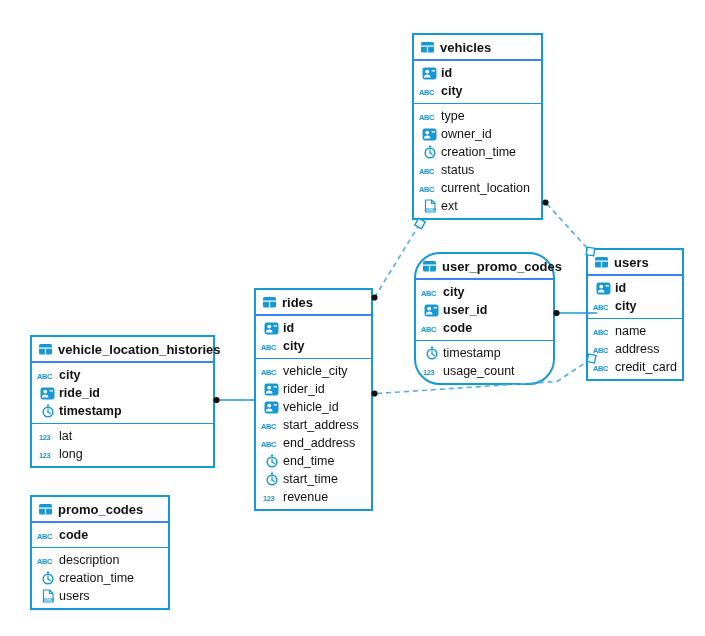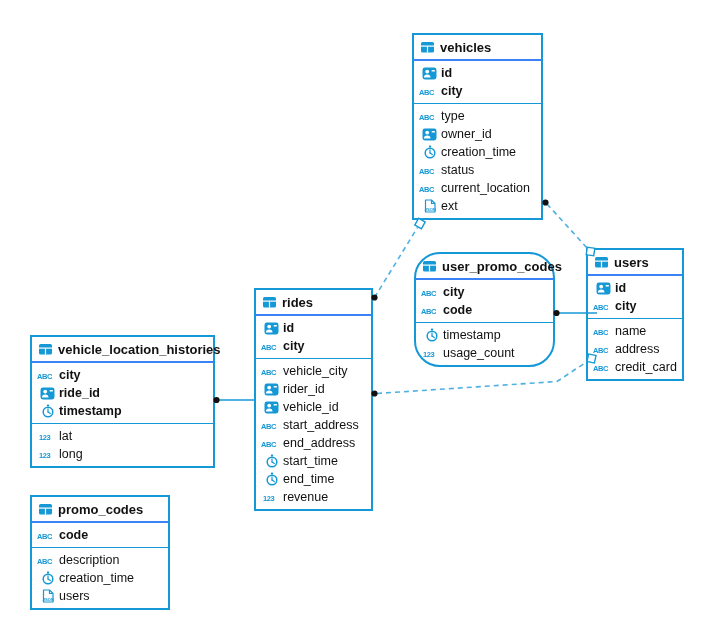--- a/index.html
+++ b/index.html
@@ -167,20 +167,31 @@
         <div class="row pk">
           <span class="icon">
             <svg width="18" height="10" viewBox="0 0 18 10">
               <text x="0" y="8.5" font-family="Liberation Sans, sans-serif" font-size="7.5" font-weight="bold" fill="#1598d6" letter-spacing="-0.4">ABC</text>
             </svg>
           </span>
           <span>city</span>
         </div>
         <div class="row pk">
           <span class="icon">
+            <svg width="15" height="13" viewBox="0 0 15 13">
+              <rect x="0.5" y="0.5" width="14" height="12" rx="2.4" fill="#1598d6"></rect>
+              <circle cx="5.2" cy="4.6" r="1.9" fill="#ffffff"></circle>
+              <path d="M1.9 10.6 Q1.9 7.4 5.2 7.4 Q8.5 7.4 8.5 10.6 Z" fill="#ffffff"></path>
+              <rect x="9.6" y="3.1" width="3.4" height="1.5" rx="0.7" fill="#ffffff"></rect>
+            </svg>
+          </span>
+          <span>user_id</span>
+        </div>
+        <div class="row pk">
+          <span class="icon">
             <svg width="18" height="10" viewBox="0 0 18 10">
               <text x="0" y="8.5" font-family="Liberation Sans, sans-serif" font-size="7.5" font-weight="bold" fill="#1598d6" letter-spacing="-0.4">ABC</text>
             </svg>
           </span>
           <span>code</span>
         </div>
       </div>
       <div class="sec">
         <div class="row">
           <span class="icon">
@@ -343,32 +354,32 @@
         </div>
         <div class="row">
           <span class="icon">
             <svg width="14" height="14" viewBox="0 0 14 14">
               <rect x="5.9" y="0.4" width="2.2" height="2" rx="0.6" fill="#1598d6"></rect>
               <circle cx="7" cy="8" r="4.8" fill="#ffffff" stroke="#1598d6" stroke-width="1.5"></circle>
               <line x1="7" y1="8" x2="7" y2="4.9" stroke="#1598d6" stroke-width="1.2" stroke-linecap="round"></line>
               <line x1="7" y1="8" x2="9.3" y2="9.6" stroke="#1598d6" stroke-width="1.2" stroke-linecap="round"></line>
             </svg>
           </span>
-          <span>start_time</span>
+          <span>end_time</span>
         </div>
         <div class="row">
           <span class="icon">
             <svg width="14" height="14" viewBox="0 0 14 14">
               <rect x="5.9" y="0.4" width="2.2" height="2" rx="0.6" fill="#1598d6"></rect>
               <circle cx="7" cy="8" r="4.8" fill="#ffffff" stroke="#1598d6" stroke-width="1.5"></circle>
               <line x1="7" y1="8" x2="7" y2="4.9" stroke="#1598d6" stroke-width="1.2" stroke-linecap="round"></line>
               <line x1="7" y1="8" x2="9.3" y2="9.6" stroke="#1598d6" stroke-width="1.2" stroke-linecap="round"></line>
             </svg>
           </span>
-          <span>end_time</span>
+          <span>start_time</span>
         </div>
         <div class="row">
           <span class="icon">
             <svg width="16" height="10" viewBox="0 0 16 10">
               <text x="0" y="8.5" font-family="Liberation Sans, sans-serif" font-size="7.5" font-weight="bold" fill="#1598d6" letter-spacing="-0.4">123</text>
             </svg>
           </span>
           <span>revenue</span>
         </div>
       </div>

